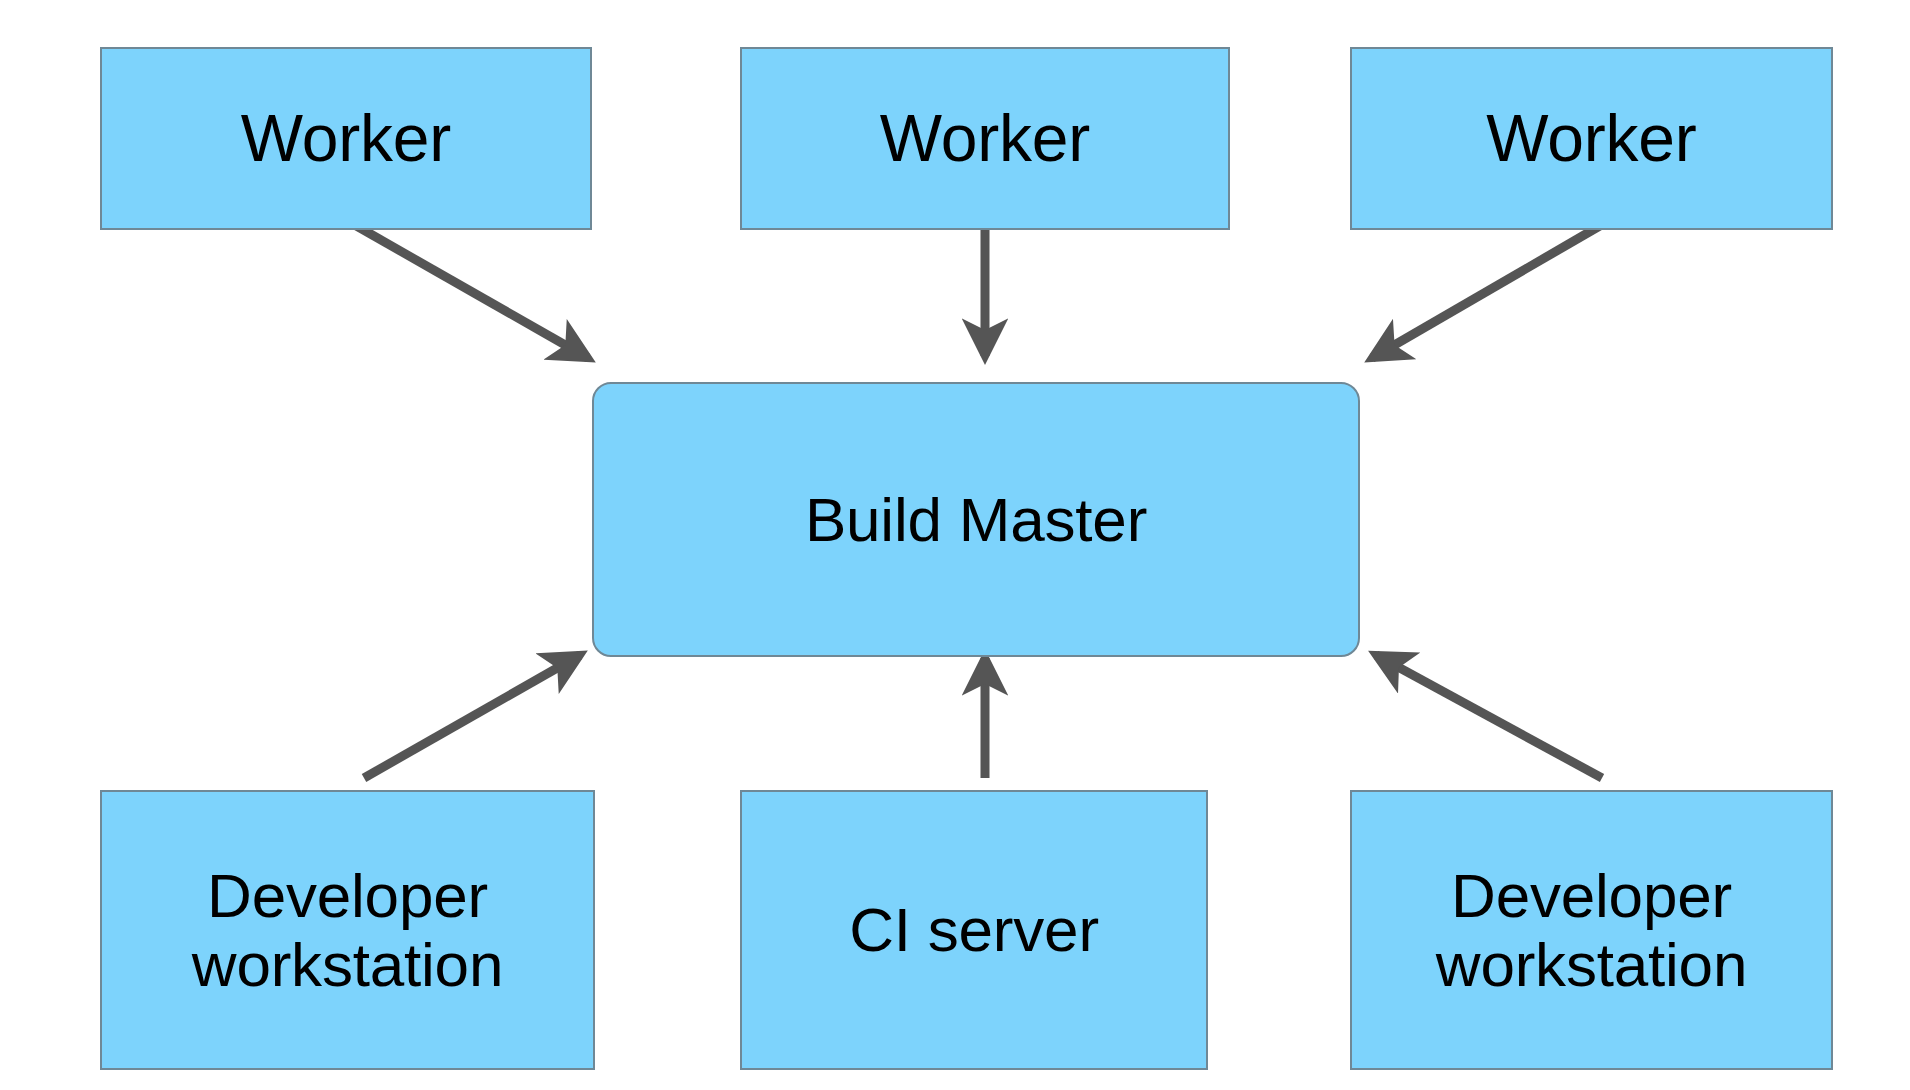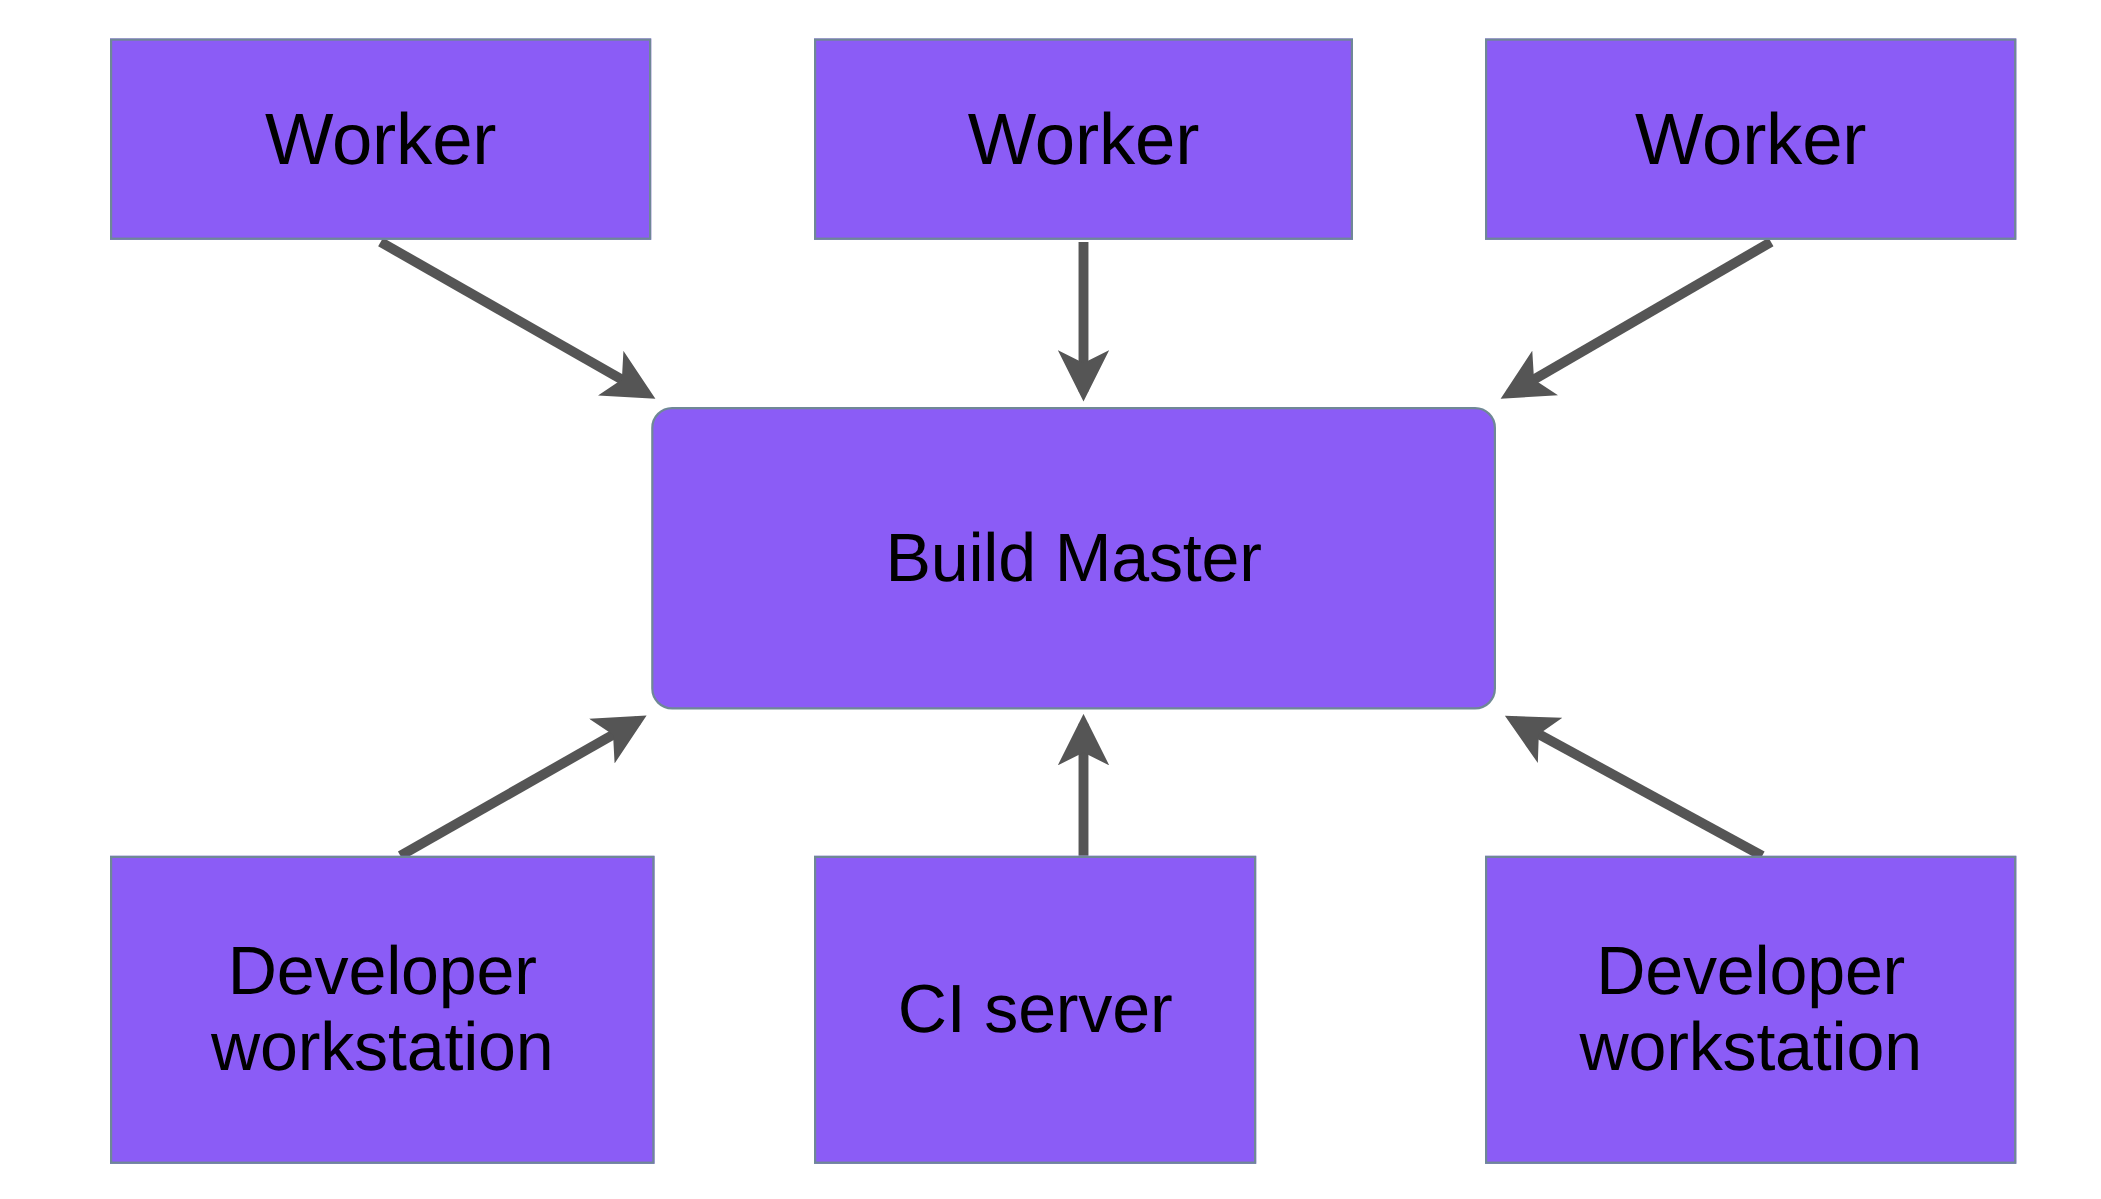--- a/index.html
+++ b/index.html
@@ -22,44 +22,45 @@
     position: absolute;
     left: 0;
     top: 0;
     width: 1910px;
     height: 1090px;
     pointer-events: none;
   }
   .node {
     position: absolute;
     box-sizing: border-box;
-    background: #8b5cf6;
+    background: #7dd3fc;
     border: 2px solid #6f8896;
     display: flex;
     align-items: center;
     justify-content: center;
     text-align: center;
     color: #000000;
     line-height: 1.12;
     white-space: pre-line;
     letter-spacing: -0.2px;
+    margin-top: 12px;
   }
   .node-label {
     display: block;
     width: 100%;
     padding: 0 8px;
     box-sizing: border-box;
   }
   
   #node-worker-1      { left: 100px;  top: 35px;  width: 492px; height: 183px; font-size: 66px; }
   #node-worker-2      { left: 740px;  top: 35px;  width: 490px; height: 183px; font-size: 66px; }
   #node-worker-3      { left: 1350px; top: 35px;  width: 483px; height: 183px; font-size: 66px; }
   #node-build-master  { left: 592px;  top: 370px; width: 768px; height: 275px; font-size: 62px; border-radius: 19px; }
   #node-dev-ws-left   { left: 100px;  top: 778px; width: 495px; height: 280px; font-size: 62px; }
-  #node-ci-server     { left: 740px;  top: 778px; width: 402px; height: 280px; font-size: 62px; }
+  #node-ci-server     { left: 740px;  top: 778px; width: 468px; height: 280px; font-size: 62px; }
   #node-dev-ws-right  { left: 1350px; top: 778px; width: 483px; height: 280px; font-size: 62px; }
 </style>
 </head>
 <body>
 
 <div id="canvas">
 
   <svg id="edge-layer" viewBox="0 0 1910 1090" width="1910" height="1090" xmlns="http://www.w3.org/2000/svg" aria-hidden="true">
     <defs>
       <marker id="arrowhead" markerWidth="5.2" markerHeight="5.2" refX="4.2" refY="2.6" orient="auto" markerUnits="strokeWidth">

